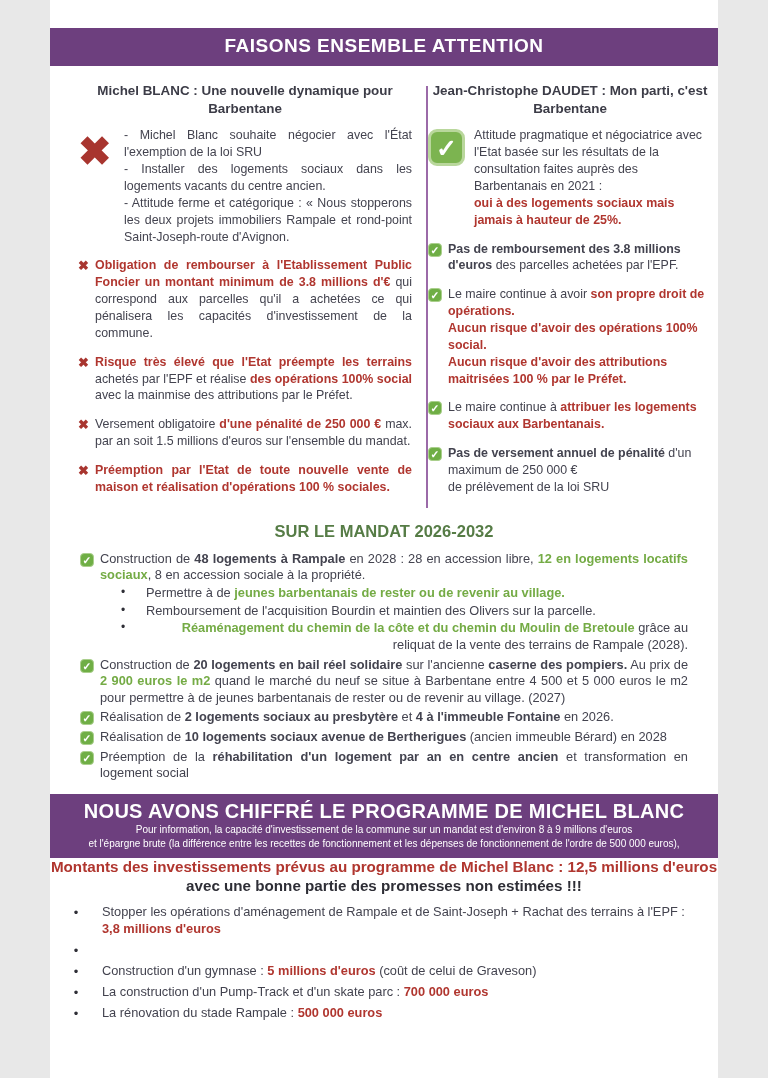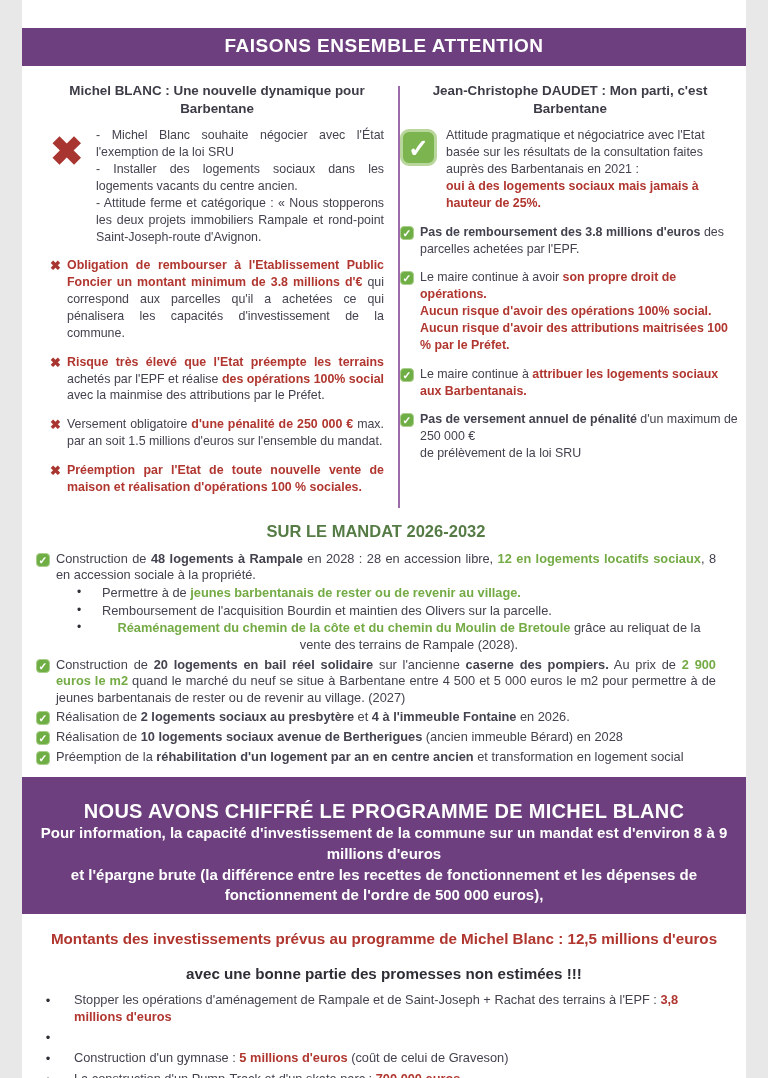--- a/index.html
+++ b/index.html
@@ -5,30 +5,30 @@
   :root{
     --purple:#6d3f7e;
     --red:#b0362f;
     --green:#74ab45;
     --green-dark:#567c46;
     --ink:#43434f;
     --divider:#9b6aa8;
   }
   *{box-sizing:border-box;margin:0;padding:0}
   body{background:#e8e8e8;font-family:"Liberation Sans",sans-serif}
-  .page{width:724px;height:1078px;margin:0 auto;background:#fff;color:var(--ink);
+  .page{width:668px;height:1078px;margin:0 auto;background:#fff;color:var(--ink);
         overflow:hidden;position:relative}
   
   .banner{background:var(--purple);color:#fff;text-align:center;padding:7px 10px 9px}
   .banner1{margin:28px 0 0 0}
   .b1-title{font-size:19px;font-weight:700;letter-spacing:.5px}
   .b1-sub{font-size:14.5px;font-weight:700;margin-top:2px}
-  .banner2{margin-top:12px;padding:23px 8px 8px}
+  .banner2{margin-top:12px;padding:6px 8px 8px}
   .b2-title{font-size:20px;font-weight:700;letter-spacing:.3px}
-  .b2-sub{font-size:15px;font-weight:700;line-height:1.38}
+  .b2-sub{font-size:10px;font-weight:400;line-height:1.38}
   
   .columns{display:flex;padding:16px 6px 0 28px}
   .col{font-size:12.4px;line-height:1.36}
   .col-left{width:348px;padding-right:14px}
   .col-right{flex:1;}
   .col h3{font-size:13.4px;font-weight:700;text-align:center;color:#3c3c47;margin-bottom:9px}
   .divider{width:2px;background:var(--divider);margin-top:4px}
   .col .row{margin-bottom:12px}
   .col-left .rich{text-align:justify}
   
@@ -41,29 +41,29 @@
   .icon-checkbig{width:37px;height:37px;margin-right:9px;margin-top:2px;border-radius:9px;
       background:#7cb450;border:3px solid #b9d79c;color:#fff;font-size:25px;font-weight:700;
       text-align:center;line-height:32px}
   .icon-check{width:14px;height:14px;margin-right:6px;margin-top:2px;border-radius:4px;
       background:#6fae45;border:1px solid #aacf8c;color:#fff;font-size:10.5px;font-weight:700;
       text-align:center;line-height:12px}
   .icon-dot{width:52px;text-align:center;font-size:13px;line-height:1.35;color:#2e2e36}
   .subrow{display:flex;align-items:flex-start;margin-top:1px}
   .icon-subdot{width:46px;text-align:center;font-size:12px;color:#2e2e36}
   
-  .mandate{padding:14px 30px 0 14px}
+  .mandate{padding:14px 30px 0 30px}
   .mandate h2{font-size:16.5px;font-weight:700;color:var(--green-dark);text-align:center;margin-bottom:10px}
   .mandate .row{margin-bottom:3px;font-size:12.8px;line-height:1.3}
   .mandate .rich{text-align:justify}
-  .mandate .subrow .rich{text-align:center}
+  .mandate .subrow .rich{text-align:right}
   
   .section-head-red{font-size:15.2px;font-weight:700;color:var(--red);text-align:center}
-  .section-head-dark{font-size:15.2px;font-weight:700;color:#2e2e36;text-align:center;margin-top:18px}
-  .invest{padding-top:16px}
+  .section-head-dark{font-size:15.2px;font-weight:700;color:#2e2e36;text-align:center;margin-top:2px}
+  .invest{}
   .bullets{margin-top:10px;padding-right:26px}
   .bullets .row{margin-bottom:3.5px;font-size:12.8px;line-height:1.32}
   
   .seg-n{}
   .seg-b{font-weight:700}
   .seg-rb{color:var(--red);font-weight:700}
   .seg-g{color:var(--green);font-weight:700}
 </style>
 </head>
 <body>

